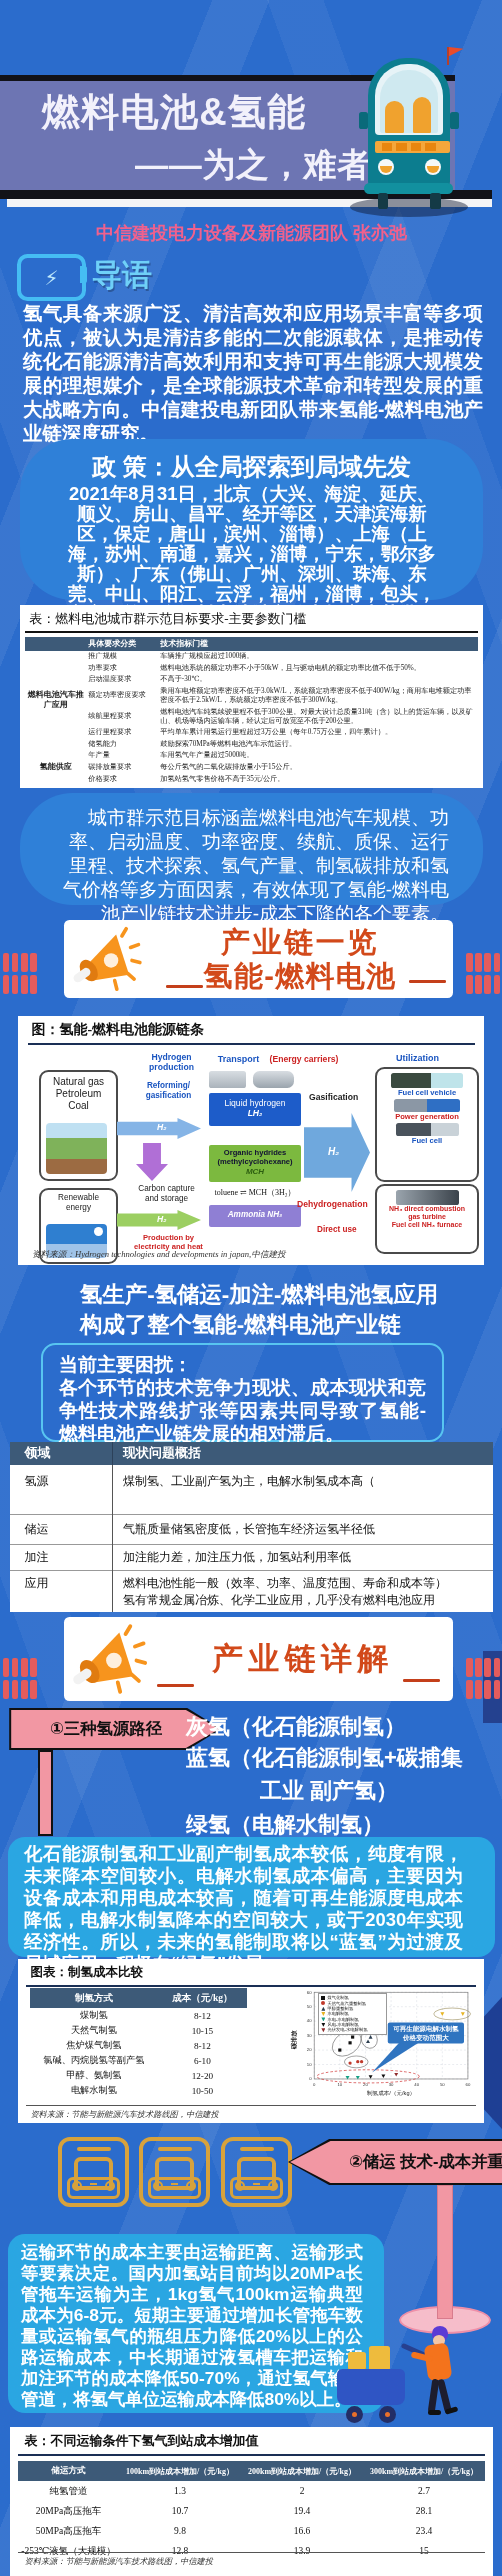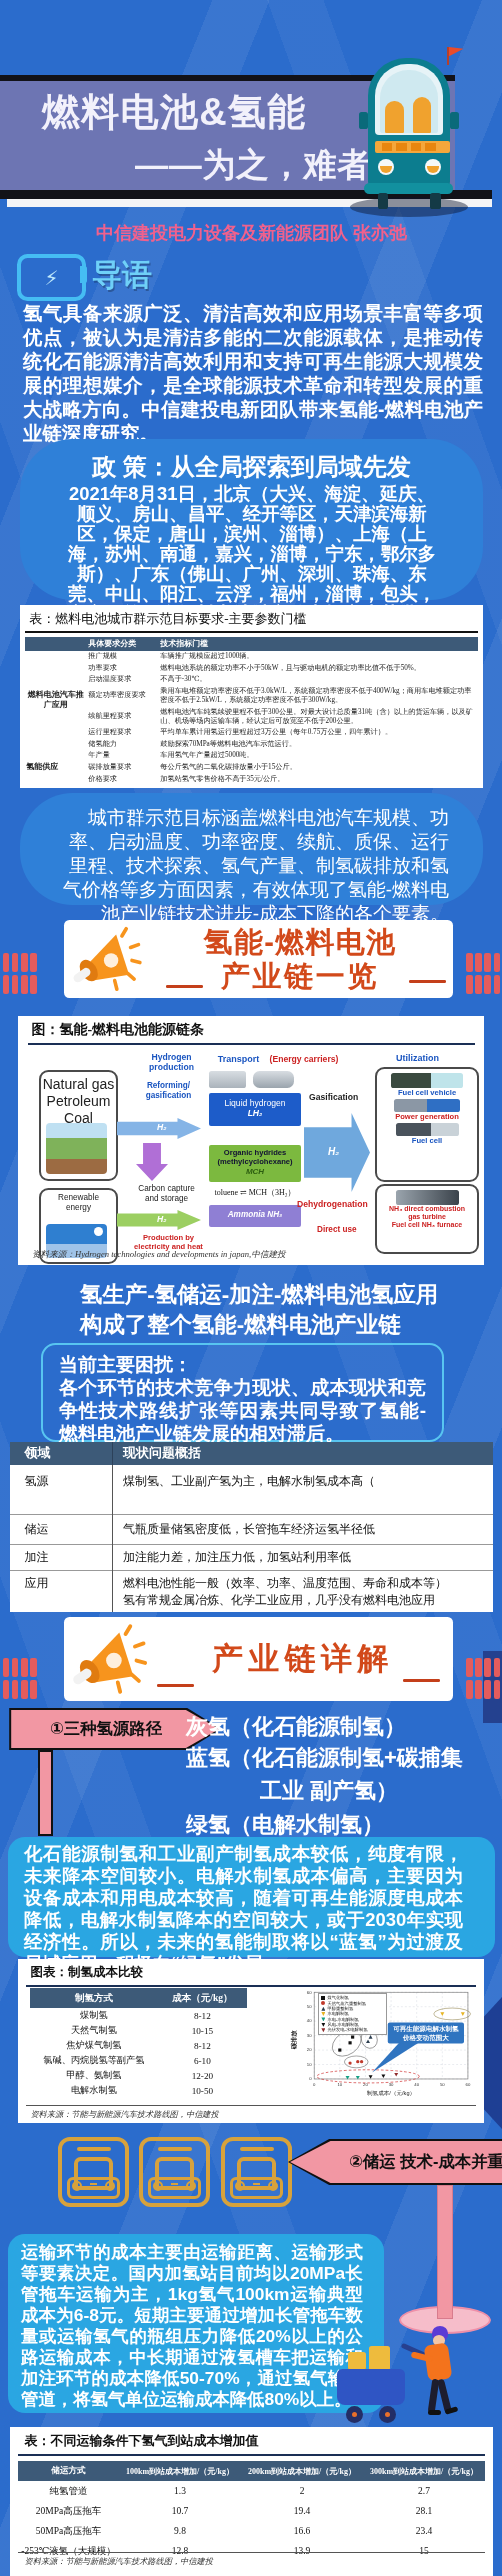--- a/index.html
+++ b/index.html
@@ -132,21 +132,21 @@
           </tr>
       <tr>
             <td style="padding:1.3px 2px;">运行里程要求</td>
             <td style="padding:1.3px 2px;">平均单车累计用氢运行里程超过3万公里（每年0.75万公里，四年累计）。</td>
           </tr>
       <tr>
             <td style="padding:1.3px 2px;">储氢能力</td>
             <td style="padding:1.3px 2px;">鼓励探索70MPa等燃料电池汽车示范运行。</td>
           </tr>
       <tr>
-        <td rowspan="3" style="font-weight:700;text-align:left;font-size:8px;">氢能供应</td>
+        <td rowspan="3" style="font-weight:700;text-align:center;font-size:8px;">氢能供应</td>
         <td style="padding:1.3px 2px;">年产量</td>
         <td style="padding:1.3px 2px;">车用氢气年产量超过5000吨。</td>
       </tr>
       <tr>
             <td style="padding:1.3px 2px;">碳排放量要求</td>
             <td style="padding:1.3px 2px;">每公斤氢气的二氧化碳排放量小于15公斤。</td>
           </tr>
       <tr>
             <td style="padding:1.3px 2px;">价格要求</td>
             <td style="padding:1.3px 2px;">加氢站氢气零售价格不高于35元/公斤。</td>
@@ -187,40 +187,40 @@
       <g stroke="#f7941d" stroke-width="5" stroke-linecap="round">
         <line x1="70" y1="18" x2="76" y2="8"></line>
           <line x1="82" y1="34" x2="93" y2="30"></line>
           <line x1="84" y1="52" x2="95" y2="55"></line>
           <line x1="78" y1="70" x2="87" y2="78"></line>
           <line x1="60" y1="80" x2="63" y2="92"></line>
       </g>
       <rect x="4" y="70" width="26" height="12" rx="6" fill="#f2f2f2" transform="rotate(-35 10 78)"></rect>
     </svg>
     <div style="flex:1;">
+      <div class="btxt" style="font-size:29px;letter-spacing:2.6px;">产业链一览</div>
       <div class="btxt" style="font-size:29px;letter-spacing:1.3px;">氢能-燃料电池</div>
-      <div class="btxt" style="font-size:29px;letter-spacing:2.6px;">产业链一览</div>
     </div>
   </div>
   <div class="dash" style="left:166px;top:985px;"></div>
   <div class="dash" style="left:409px;top:980px;"></div>
 
   <div class="abs panel-white" style="left:18.4px;top:1016px;width:466px;height:249px;overflow:hidden;">
     <div class="serif" style="margin:5.3px 0 3.3px 13px;font-size:14px;font-weight:900;color:#111;">图：氢能-燃料电池能源链条</div>
     <div class="navy-rule" style="margin:0 9.2px;"></div>
   </div>
 
   <div class="abs pl bluetxt" style="left:132px;top:1053px;width:79px;text-align:center;font-size:8.6px;line-height:1.15;">Hydrogen
 production</div>
   <div class="abs bluetxt" style="left:209px;top:1054px;width:59px;text-align:center;font-size:9px;">Transport</div>
   <div class="abs redtxt" style="left:268px;top:1054px;width:72px;text-align:center;font-size:8.6px;">(Energy carriers)</div>
   <div class="abs bluetxt" style="left:378px;top:1053px;width:79px;text-align:center;font-size:9px;">Utilization</div>
 
   <div class="chainbox" style="left:39px;top:1070px;width:75px;height:107px;">
-    <div class="pl" style="font-size:14px;color:#222;line-height:1.2;margin-top:4px;">Natural gas
+    <div class="pl" style="font-size:10px;color:#222;line-height:1.2;margin-top:4px;">Natural gas
 Petroleum
 Coal</div>
     <div style="position:absolute;left:5.3px;bottom:5.3px;width:61px;height:51px;border-radius:4px;background:linear-gradient(180deg,#bfe0f2 0 30%,#7fb25a 30% 70%,#9c6b42 70% 100%);"></div>
   </div>
   <div class="chainbox" style="left:39px;top:1188px;width:75px;height:72px;">
     <div class="pl" style="font-size:8.2px;color:#222;line-height:1.2;margin-top:3.3px;">Renewable
 energy</div>
     <div style="position:absolute;left:5.3px;bottom:4px;width:61px;height:34px;border-radius:4px;background:linear-gradient(180deg,#2f7fd0 0 60%,#9fc3e8 60% 100%);">
       <i style="position:absolute;right:4px;top:3.3px;width:9.2px;height:9.2px;border-radius:50%;background:#fff;"></i>
     </div>

